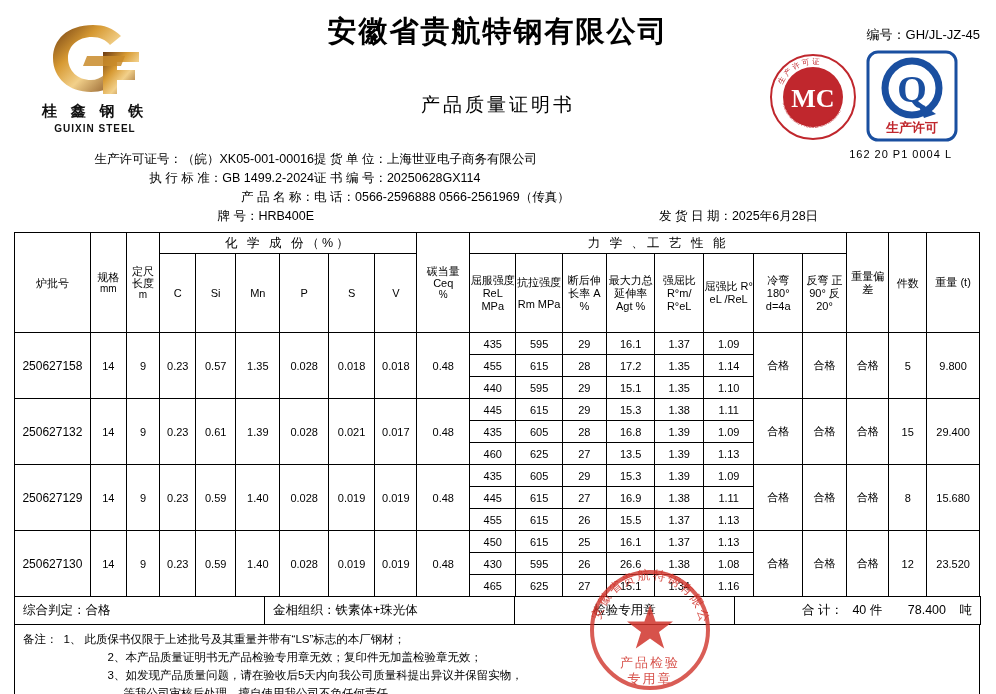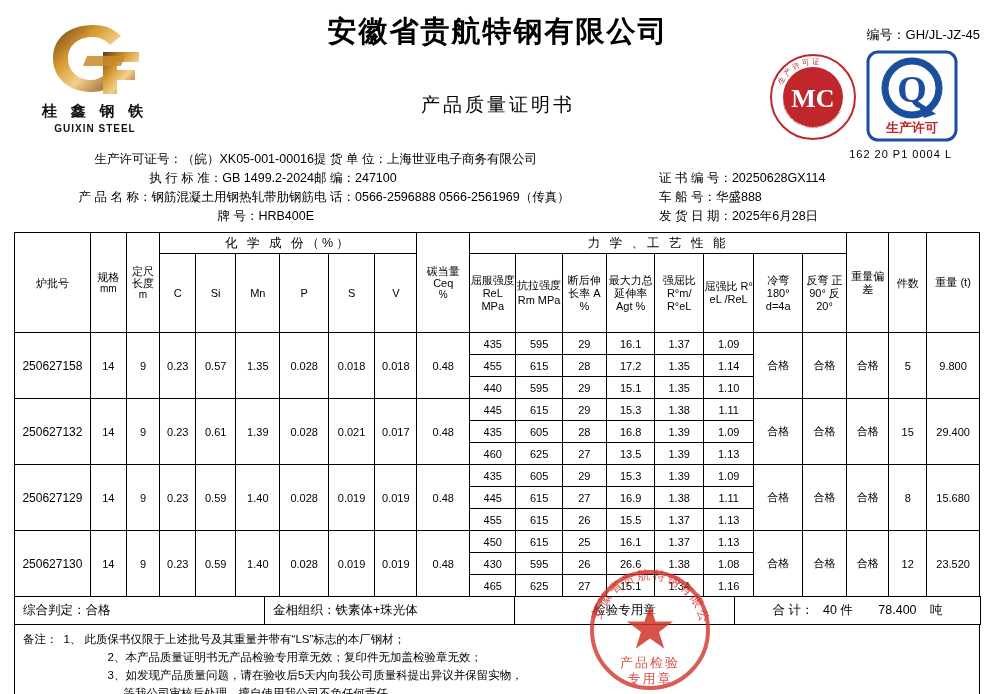--- a/index.html
+++ b/index.html
@@ -175,41 +175,32 @@
       <div class="info-col c3">
         <span class="lbl">提 货 单 位：</span>
         <span class="val">上海世亚电子商务有限公司</span>
       </div>
     </div>
     <div class="info-row">
       <div class="info-col c1">
         <span class="lbl">执  行  标  准：</span>
         <span class="val">GB 1499.2-2024</span>
       </div>
-      <div class="info-col c2">
-        <span class="lbl">邮    编：</span>
-        <span class="val">247100</span>
-      </div>
       <div class="info-col c3">
         <span class="lbl">证 书 编 号：</span>
         <span class="val">20250628GX114</span>
       </div>
     </div>
     <div class="info-row">
       <div class="info-col c1">
         <span class="lbl">产 品 名 称：</span>
-        <span class="val">钢筋混凝土用钢热轧带肋钢筋</span>
       </div>
       <div class="info-col c2">
         <span class="lbl">电    话：</span>
         <span class="val">0566-2596888   0566-2561969（传真）</span>
-      </div>
-      <div class="info-col c3">
-        <span class="lbl">车 船 号：</span>
-        <span class="val">华盛888</span>
       </div>
     </div>
     <div class="info-row">
       <div class="info-col c1">
         <span class="lbl">牌      号：</span>
         <span class="val">HRB400E</span>
       </div>
       <div class="info-col c2"></div>
       <div class="info-col c3">
         <span class="lbl">发 货 日 期：</span>
@@ -271,21 +262,21 @@
     </tr>
 
     <tr>
       <td class="vhdr">C</td>
       <td class="vhdr">Si</td>
       <td class="vhdr">Mn</td>
       <td class="vhdr">P</td>
       <td class="vhdr">S</td>
       <td class="vhdr">V</td>
       <td class="vhdr" style="line-height:13px;">屈服强度 ReL MPa</td>
-      <td class="vhdr" style="line-height:15px;margin-left:12px;">抗拉强度 Rm MPa</td>
+      <td class="vhdr" style="line-height:22px;margin-left:12px;">抗拉强度 Rm MPa</td>
       <td class="vhdr" style="line-height:13px;">断后伸长率 A %</td>
       <td class="vhdr" style="line-height:13px;margin-left:24px;">最大力总延伸率 Agt %</td>
       <td class="vhdr" style="line-height:13px;">强屈比 R°m/ R°eL</td>
       <td class="vhdr" style="line-height:13px;">屈强比 R° eL /ReL</td>
       <td class="vhdr" style="line-height:13px;">冷弯 180° d=4a</td>
       <td class="vhdr" style="line-height:13px;">反弯 正90° 反20°</td>
     </tr>
 
     </tbody>
       <tbody id="table-body">
@@ -459,21 +450,21 @@
         <tr>
       <td class="left-pad">
         <span>综合判定：</span><span>合格</span>
       </td>
       <td class="left-pad">
         <span>金相组织：</span><span>铁素体+珠光体</span>
       </td>
       <td style="text-align:center;">
         <span>检验专用章</span>
       </td>
-      <td style="text-align:center;">
+      <td style="text-align:right;">
         <span>合  计：</span>
         <span style="margin-left:6px;">40 件</span>
         <span style="margin-left:22px;">78.400</span>
         <span style="margin-left:10px;">吨</span>
       </td>
     </tr>
   </tbody>
     </table>
 
   <table class="sum" style="margin-top:-1px;">

